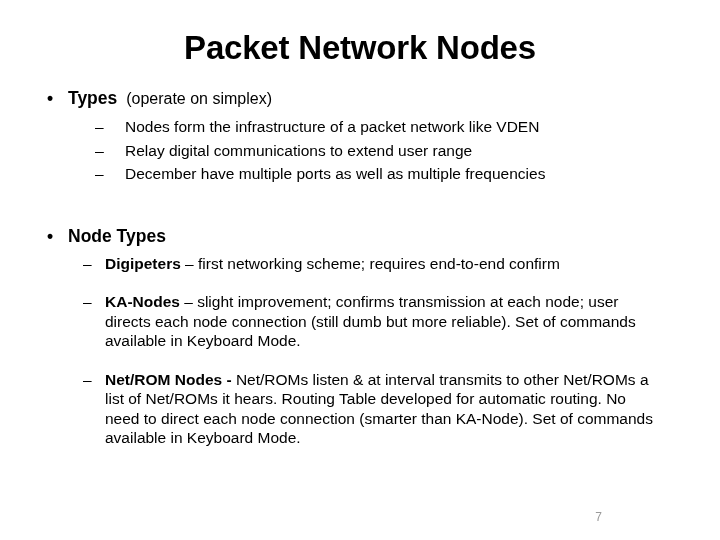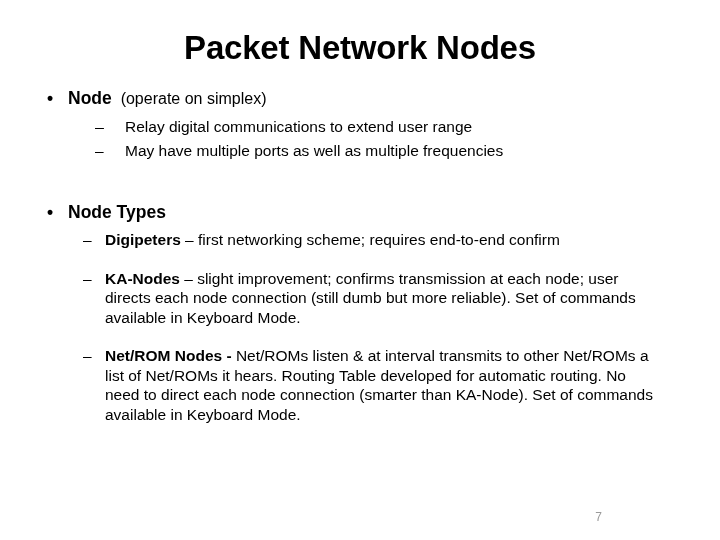--- a/index.html
+++ b/index.html
@@ -127,35 +127,35 @@
 </head>
 <body>
 
 <div class="slide">
 
   <div class="slide-title">Packet Network Nodes</div>
 
   <div class="body-area">
 
     <div class="l1">
-      <span class="dot">•</span><span>Node</span><span class="paren">&nbsp;&nbsp;<span>(operate on simplex)</span></span>
+      <span class="dot">•</span><span>Types</span><span class="paren">&nbsp;&nbsp;<span>(operate on simplex)</span></span>
     </div>
 
     <div class="l2-list">
       <div class="l2">
-        <span class="dash">–</span>
+        <span class="dash">–</span><span>Nodes form the infrastructure of a packet network like VDEN</span>
       </div>
       <div class="l2">
         <span class="dash">–</span>
       </div>
       <div class="l2">
         <span class="dash">–</span><span>Relay digital communications to extend user range</span>
       </div>
       <div class="l2">
-        <span class="dash">–</span><span>May have multiple ports as well as multiple frequencies</span>
+        <span class="dash">–</span><span>December have multiple ports as well as multiple frequencies</span>
       </div>
     </div>
 
     <div class="section-gap"></div>
 
     <div class="l1">
       <span class="dot">•</span><span>Node Types</span>
     </div>
 
     <div class="l2p-list">

